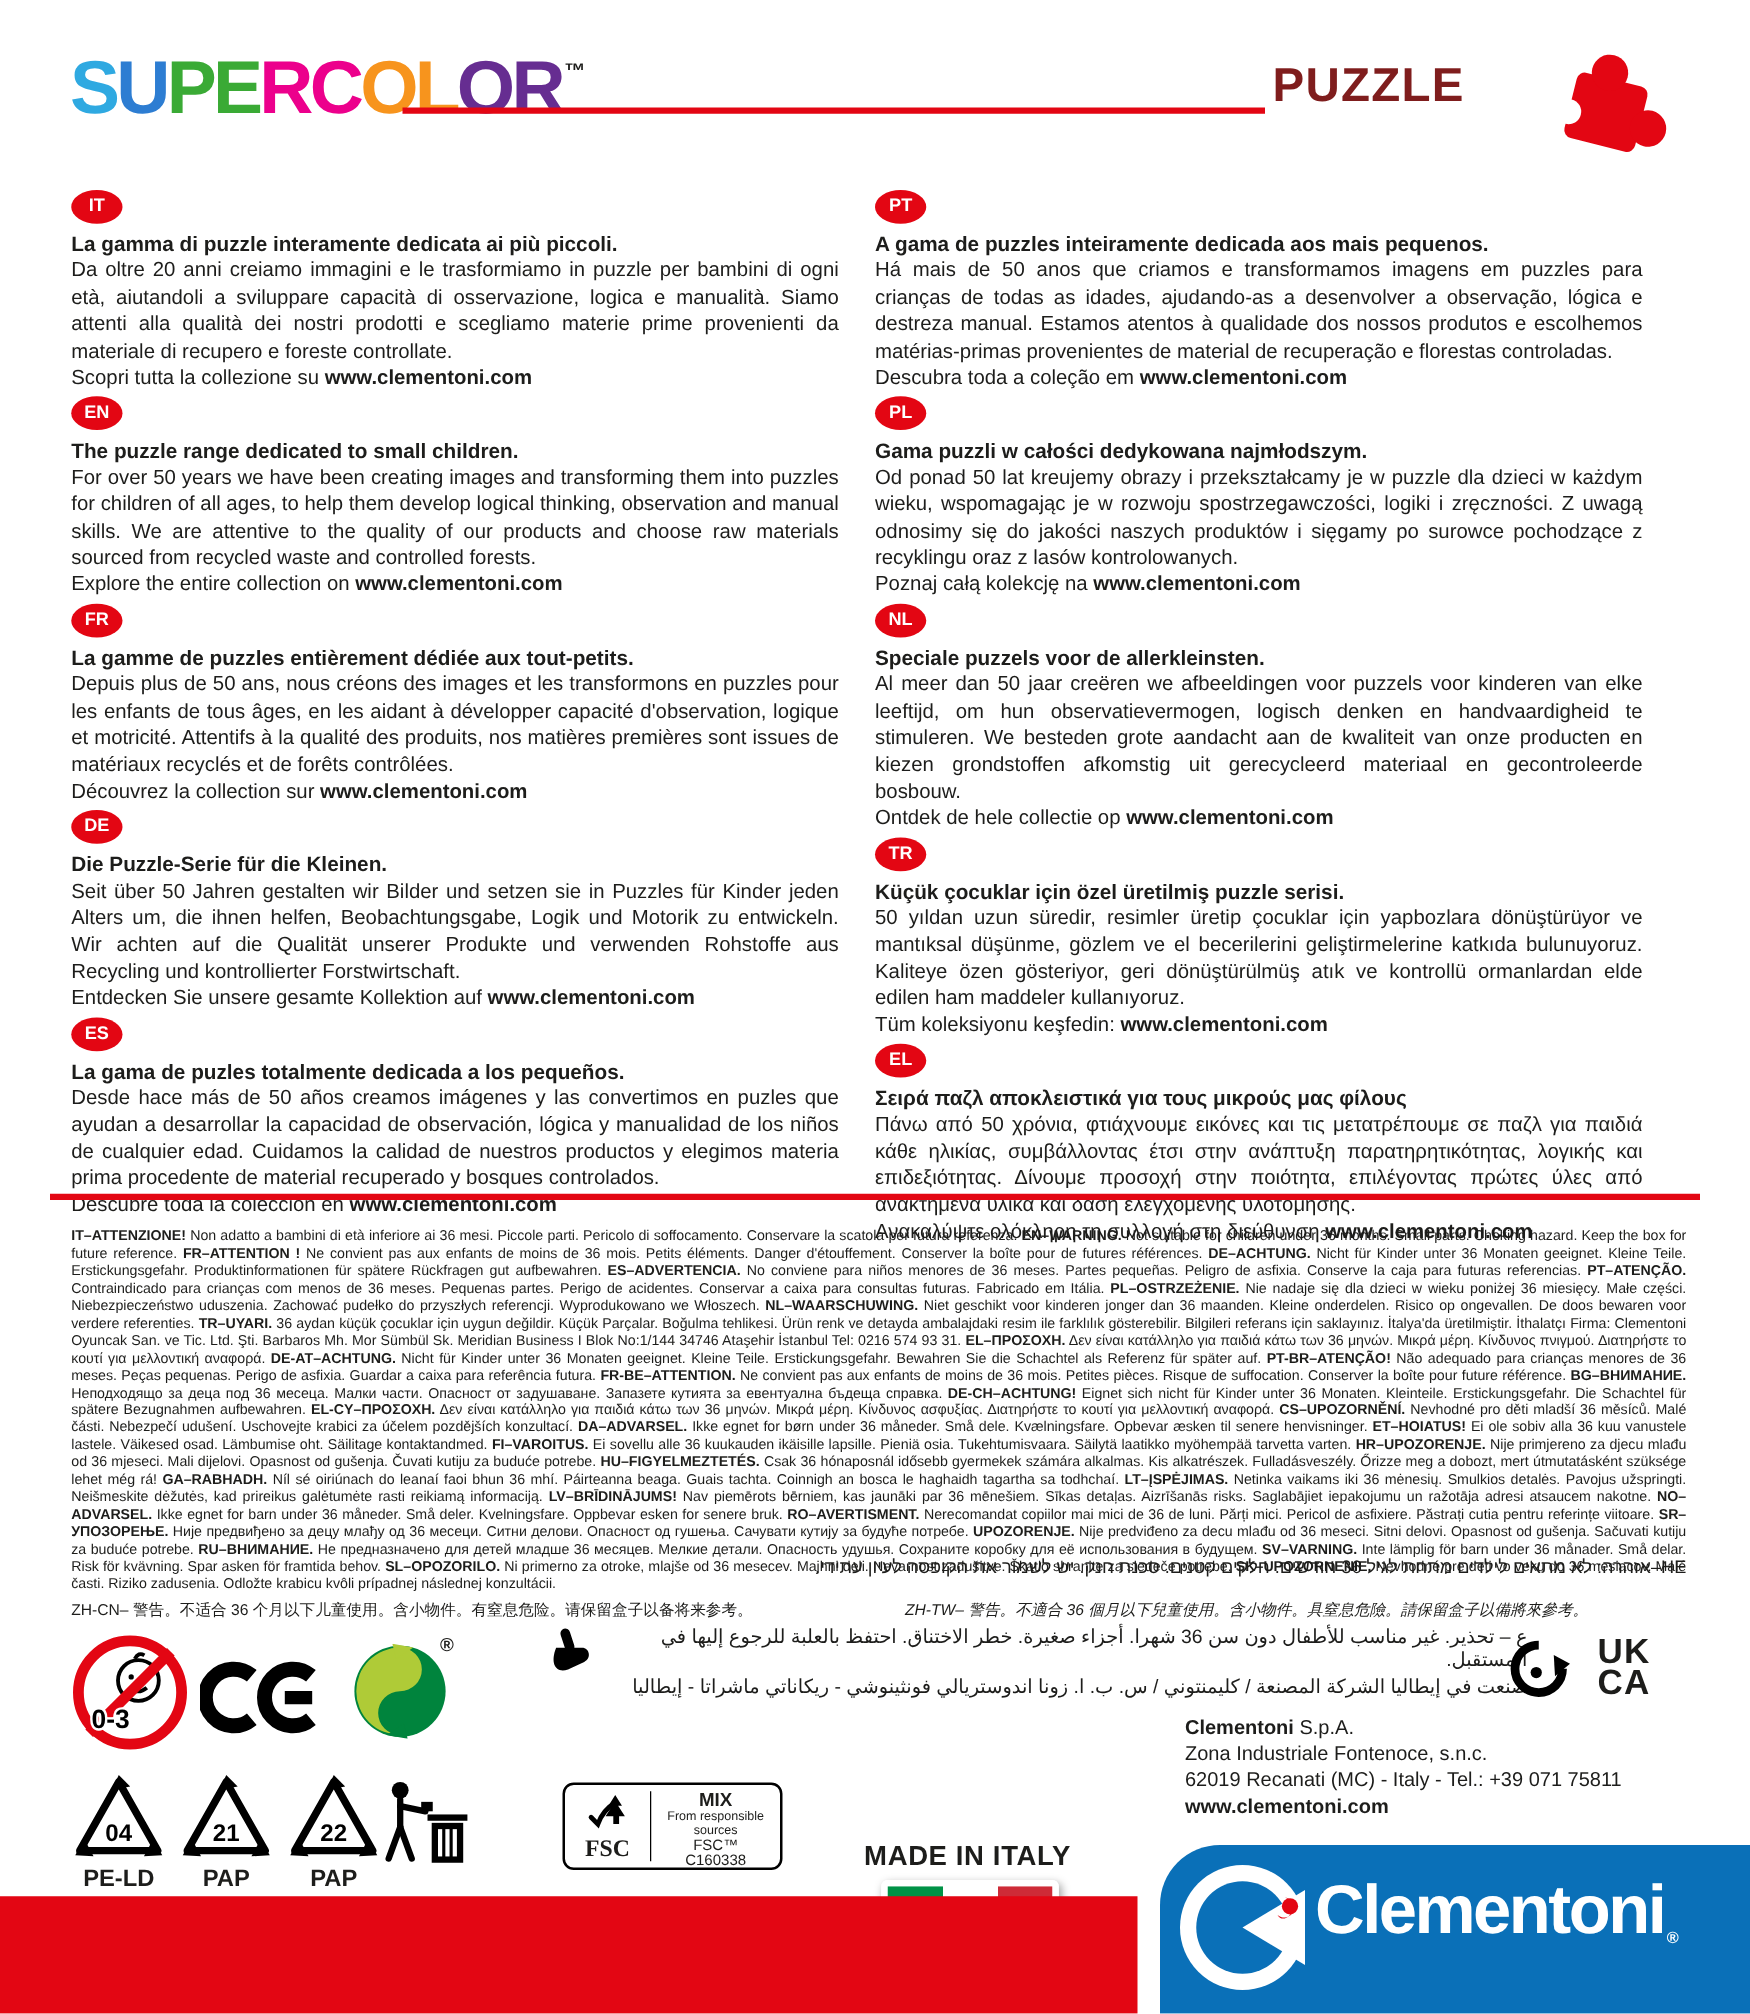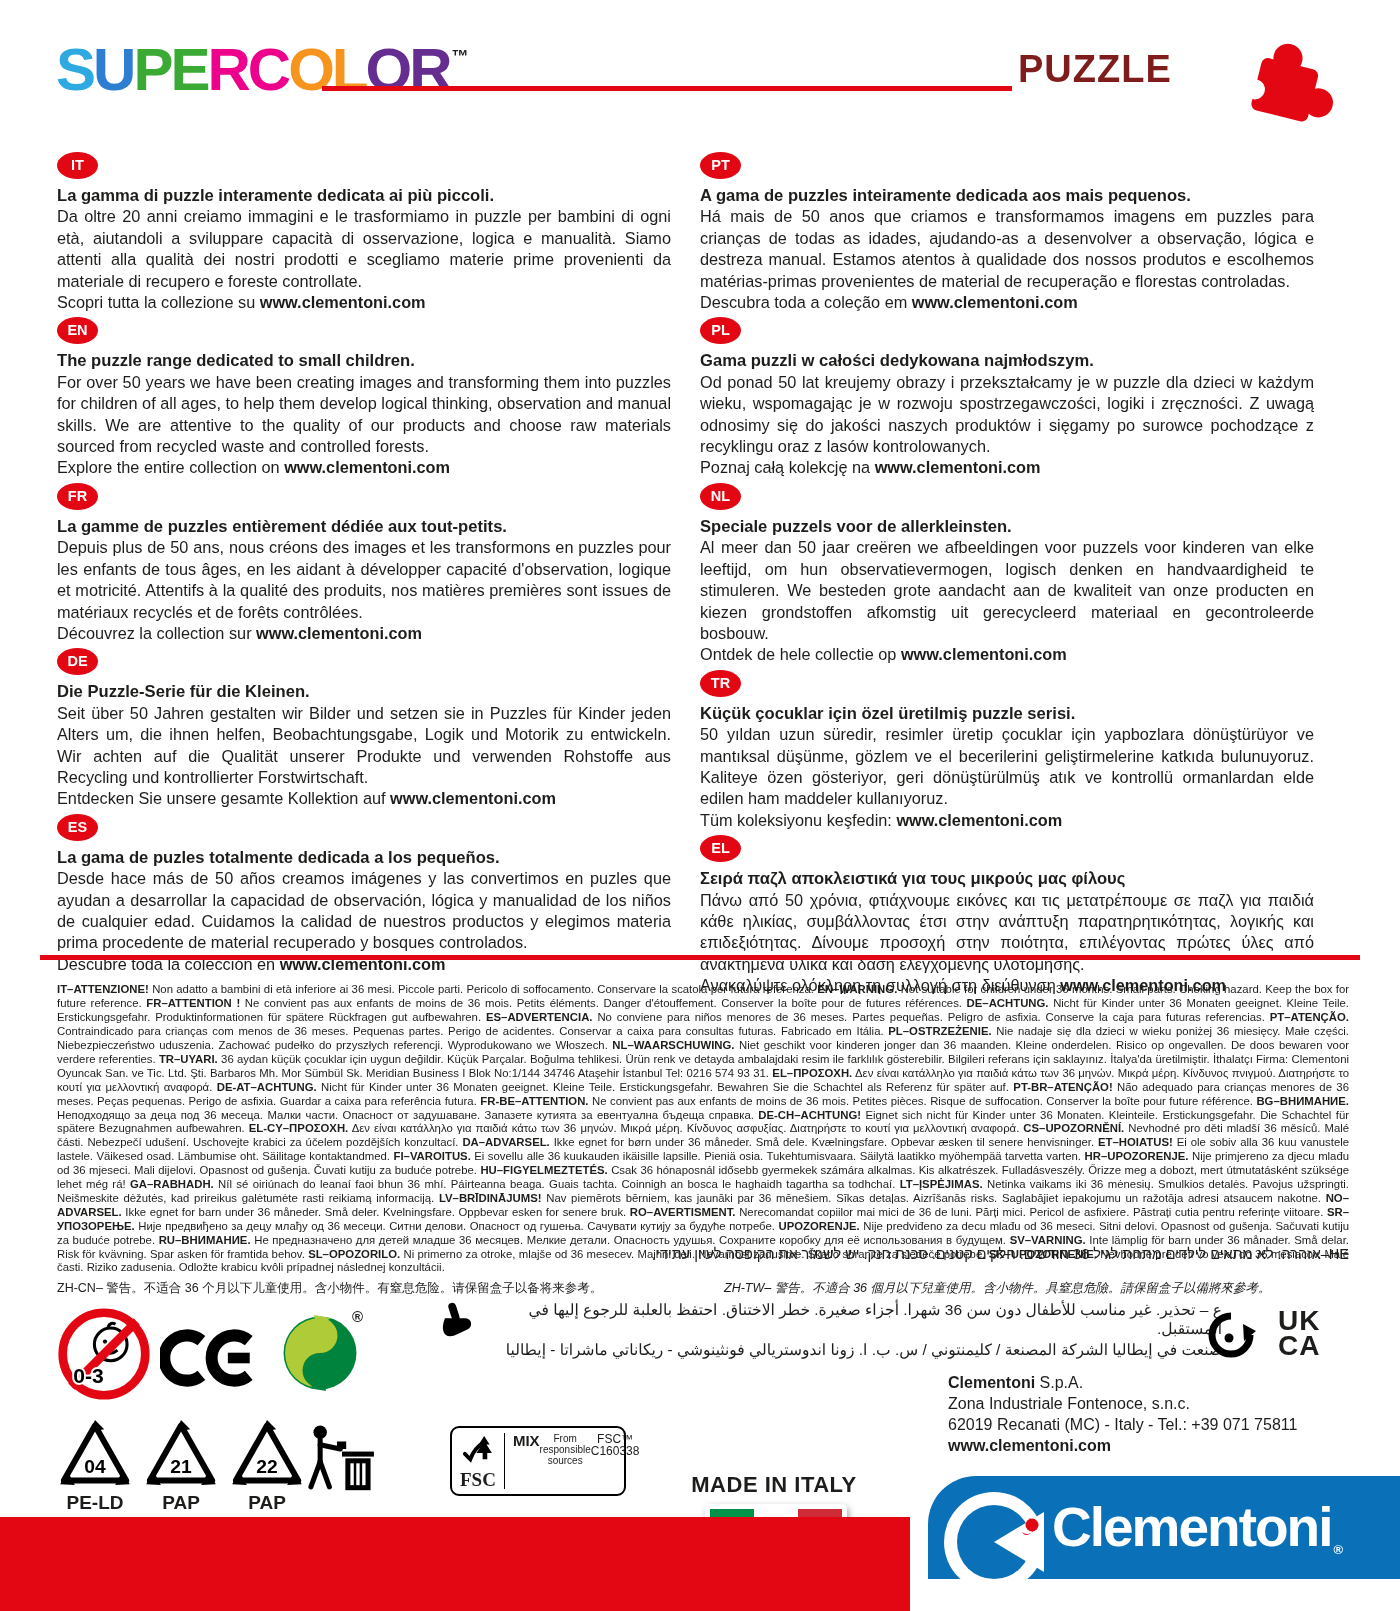--- a/index.html
+++ b/index.html
@@ -35,29 +35,29 @@
   .arabic{direction:rtl;text-align:right;font-size:15.5px;line-height:19px;}
   .ukca{font-size:28px;font-weight:800;line-height:25px;letter-spacing:1px;}
   .address{text-align:left;font-size:16px;line-height:21px;}
   .tri-wrap{width:78px;text-align:center;}
   .tri-label{font-size:19px;font-weight:700;margin-top:2px;}
   .fsc-box{box-sizing:border-box;width:176px;height:70px;border:2.5px solid #000;border-radius:9px;
            background:#fff;display:flex;align-items:stretch;padding:5px 8px;}
   .fsc-left{width:52px;display:flex;flex-direction:column;align-items:center;justify-content:space-between;}
   .fsc-brand{font-family:"Liberation Serif",serif;font-weight:700;font-size:19px;line-height:1;}
   .fsc-div{width:0;border-left:1.5px solid #000;margin:0 8px;}
-  .fsc-right{flex:1;display:flex;flex-direction:row;justify-content:space-between;text-align:center;}
+  .fsc-right{flex:1;display:flex;flex-direction:column;justify-content:space-between;text-align:center;}
   .fsc-mix{font-size:15px;font-weight:700;line-height:1;}
   .fsc-tag{font-size:10px;line-height:1.1;}
   .fsc-code{font-size:12px;line-height:1;}
   .made-in{width:168px;text-align:center;font-size:22px;font-weight:800;letter-spacing:.5px;}
   .flag{width:132px;height:38px;border:5px solid #fff;border-radius:5px;box-shadow:2px 3px 7px rgba(0,0,0,.35);
         background:linear-gradient(90deg,#009246 0 33.4%,#fff 33.4% 66.7%,#CE2B37 66.7% 100%);}
   .red-band{position:absolute;left:0;top:1517px;width:910px;height:94px;background:#E30613;}
-  .blue-box{position:absolute;left:928px;top:1476px;width:472px;height:103px;background:#0A70B8;border-radius:48px 0 0 0;}
+  .blue-box{position:absolute;left:928px;top:1476px;width:472px;height:135px;background:#0A70B8;border-radius:48px 0 0 0;}
   .logo-ball{position:absolute;left:16px;top:16px;width:100px;height:100px;}
   .logo-word{position:absolute;left:124px;top:24px;font-size:55px;font-weight:800;letter-spacing:-2px;color:#fff;line-height:1;}
   .logo-word .reg{font-size:13px;font-weight:700;vertical-align:-8px;margin-left:2px;}
 </style>
 </head>
 <body>
 
 <div class="page">
 
   <div class="brand">

